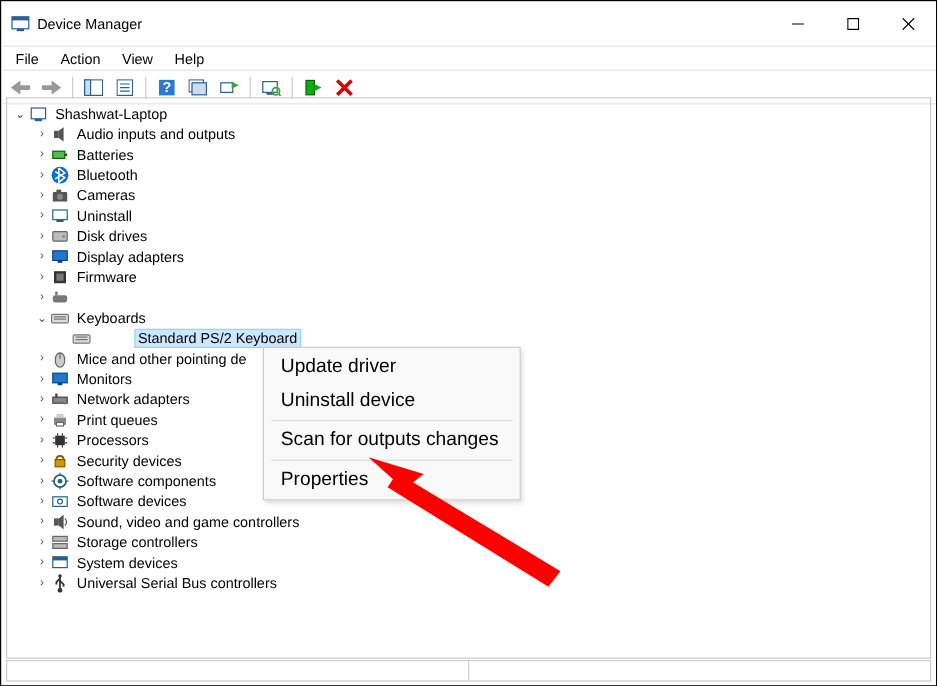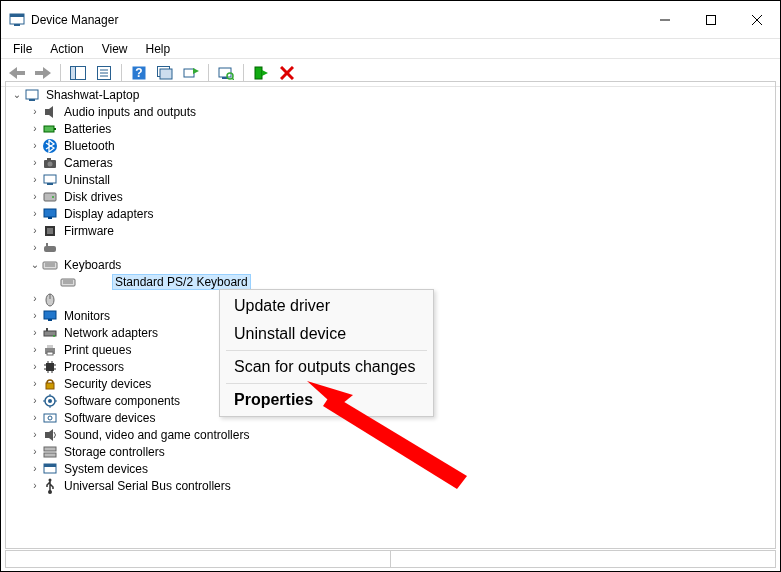--- a/index.html
+++ b/index.html
@@ -24,21 +24,21 @@
     .tree > ul { padding-left: 2px; }
     .node { display: flex; align-items: center; height: 17px; padding: 0 2px; white-space: nowrap; }
     .arrow { width: 14px; height: 14px; display: inline-flex; align-items: center; justify-content: center; color: #555; font-size: 10px;}
     .arrow.blank { visibility: hidden; }
     .ticon { width: 16px; height: 16px; display:inline-flex; align-items:center; justify-content:center; margin-right: 4px; font-size: 12px; }
     .label { padding: 0 2px; }
     .selected .label { background: #cce8ff; border: 1px solid #99d1ff; padding: 0 2px; border-radius:0;margin-left:32px; }
     
     .ctx-menu { position: absolute; background: #f9f9f9; border: 1px solid #ccc; box-shadow: 2px 2px 4px rgba(0,0,0,0.15); padding: 2px 0; width: 215px; }
     .ctx-item { padding: 5px 14px; cursor: default; font-size: 16px; }
-    .ctx-item.bold { font-weight: 700; }
+    .ctx-item.bold { font-weight: 400; }
     .ctx-sep { height: 1px; background: #ddd; margin: 2px 6px; }
     
     .statusbar { position: absolute; left: 4px; right: 4px; bottom: 3px; height: 18px; border: 1px solid #ccc; display:flex; }
     .statusbar .cell { border-right:1px solid #ccc; width:50%; }
     
     .red-arrow { position:absolute; pointer-events:none; }
   </style>
 </head>
 <body>
 
@@ -300,20 +300,21 @@
             </li>
             <li>
               <div class="node">
                 <span class="arrow">›</span>
                 <span class="ticon">
                   <svg width="16" height="16">
                     <ellipse cx="8" cy="9" rx="4" ry="6" fill="#ccc" stroke="#666"></ellipse>
                     <line x1="8" y1="3" x2="8" y2="8" stroke="#666"></line>
                   </svg>
                 </span>
+                <span class="label">Mice and other pointing de</span>
               </div>
             </li>
             <li>
               <div class="node">
                 <span class="arrow">›</span>
                 <span class="ticon">
                   <svg width="16" height="16">
                     <rect x="2" y="3" width="12" height="8" fill="#27c" stroke="#048"></rect>
                     <rect x="6" y="11" width="4" height="2" fill="#048"></rect>
                   </svg>

